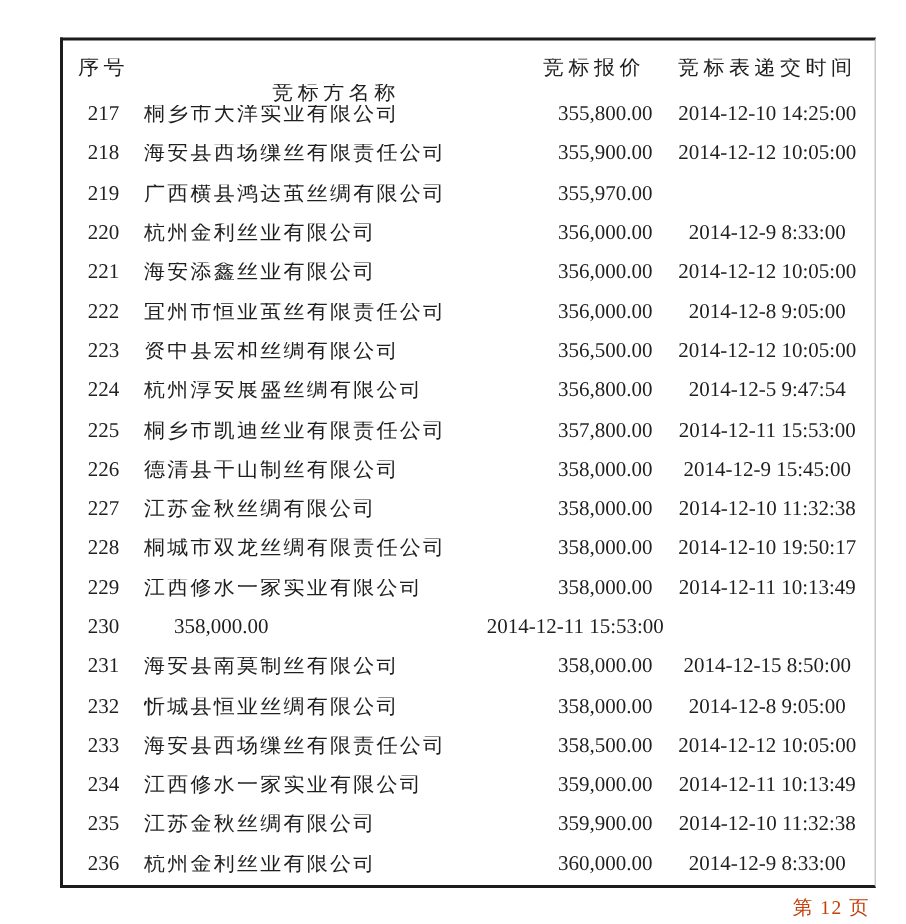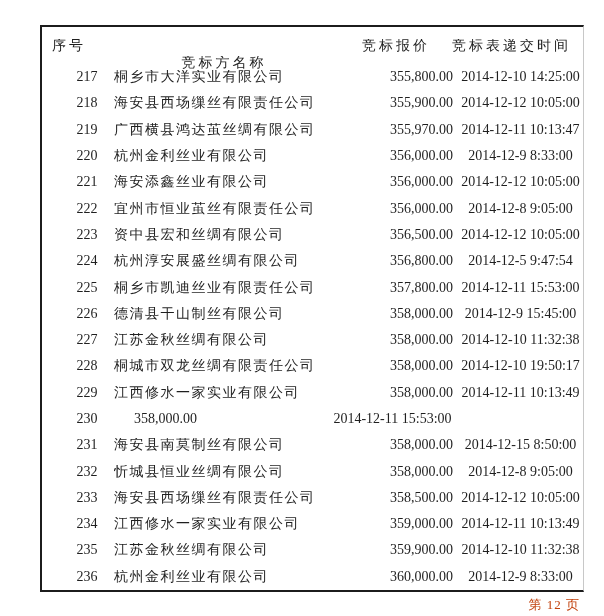--- a/index.html
+++ b/index.html
@@ -37,21 +37,20 @@
     align-items: center;
     font-size: 14px;
   }
   .header-row .cell {
     letter-spacing: 3px;
   }
   .tbody {
     flex: 1 1 auto;
     display: flex;
     flex-direction: column;
-    padding-left: 18px;
   }
   .row {
     flex: 1 1 auto;
     display: flex;
     align-items: center;
     font-size: 14px;
   }
   .cell {
     box-sizing: border-box;
     white-space: nowrap;
@@ -99,21 +98,20 @@
         <div class="row">
           <div class="cell c0">218</div>
           <div class="cell c1">海安县西场缫丝有限责任公司</div>
           <div class="cell c2">355,900.00</div>
           <div class="cell c3">2014-12-12 10:05:00</div>
         </div>
         <div class="row">
           <div class="cell c0">219</div>
           <div class="cell c1">广西横县鸿达茧丝绸有限公司</div>
           <div class="cell c2">355,970.00</div>
-          <div class="cell c3">2014-12-11 10:13:47</div>
         </div>
         <div class="row">
           <div class="cell c0">220</div>
           <div class="cell c1">杭州金利丝业有限公司</div>
           <div class="cell c2">356,000.00</div>
           <div class="cell c3">2014-12-9 8:33:00</div>
         </div>
         <div class="row">
           <div class="cell c0">221</div>
           <div class="cell c1">海安添鑫丝业有限公司</div>

